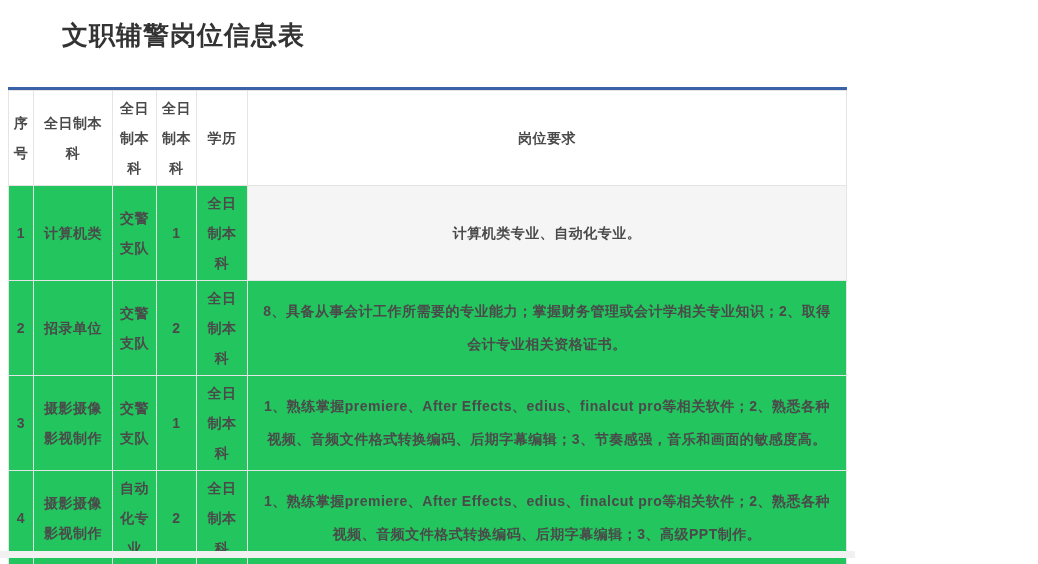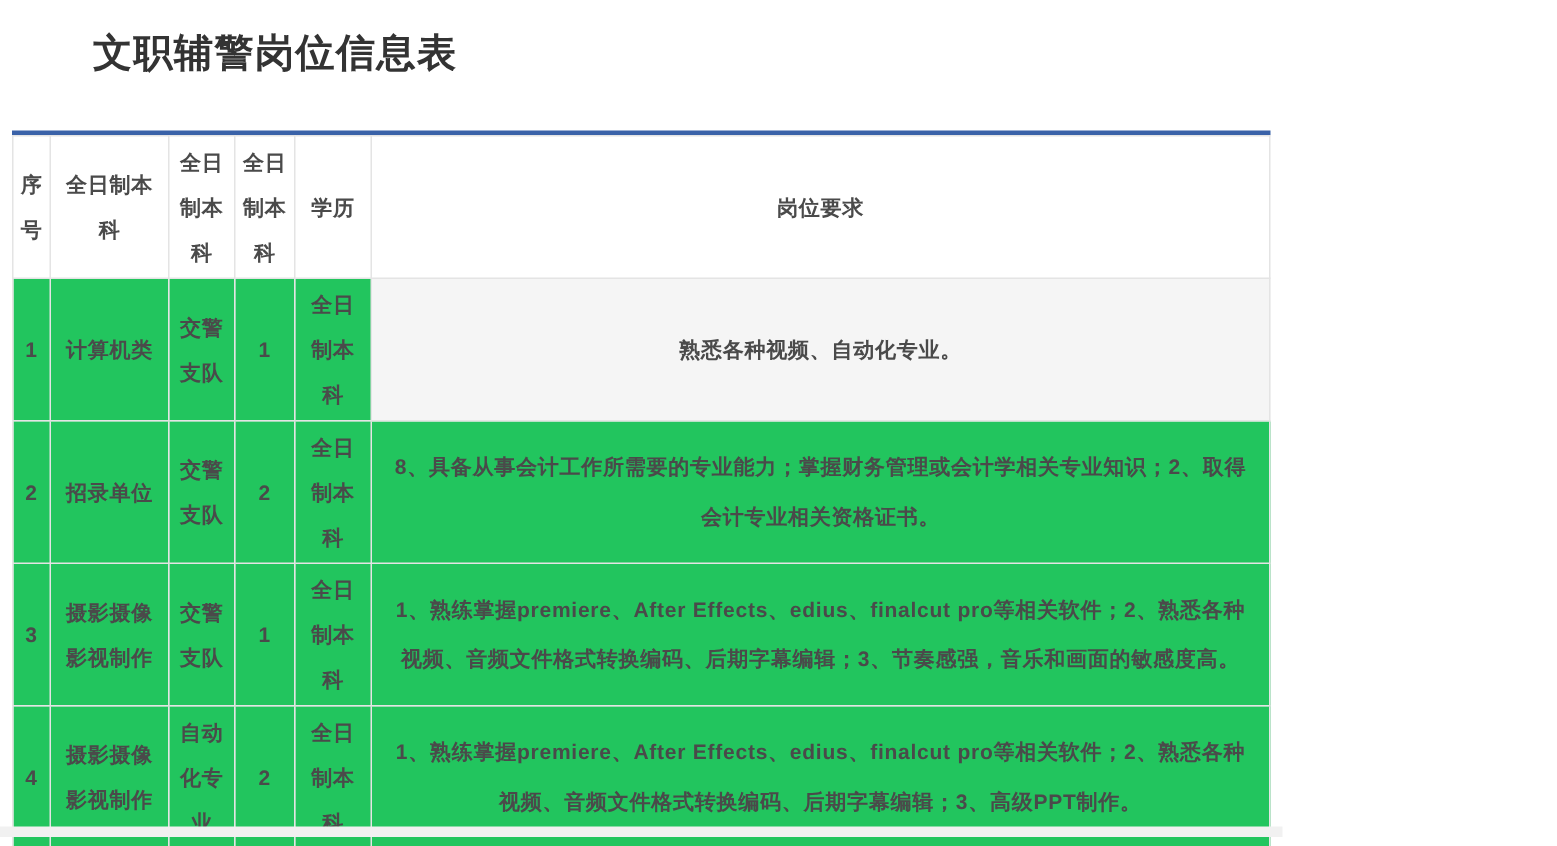--- a/index.html
+++ b/index.html
@@ -99,21 +99,21 @@
           <th>岗位要求</th>
         </tr>
       </thead>
       <tbody id="table-body">
           <tr>
             <td>1</td>
             <td>计算机类</td>
             <td>交警支队</td>
             <td>1</td>
             <td>全日制本科</td>
-            <td class="req hl">熟悉各种视频、自动化专业。</td>
+            <td class="req hl">计算机类专业、自动化专业。</td>
           </tr>
           <tr>
             <td>2</td>
             <td>招录单位</td>
             <td>交警支队</td>
             <td>2</td>
             <td>全日制本科</td>
             <td class="req">8、具备从事会计工作所需要的专业能力；掌握财务管理或会计学相关专业知识；2、取得会计专业相关资格证书。</td>
           </tr>
           <tr>

